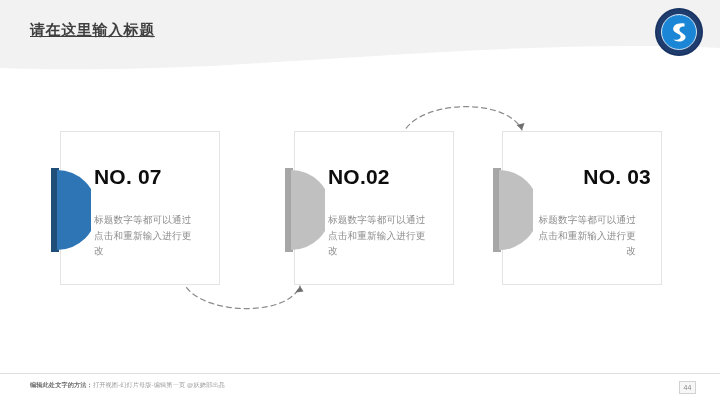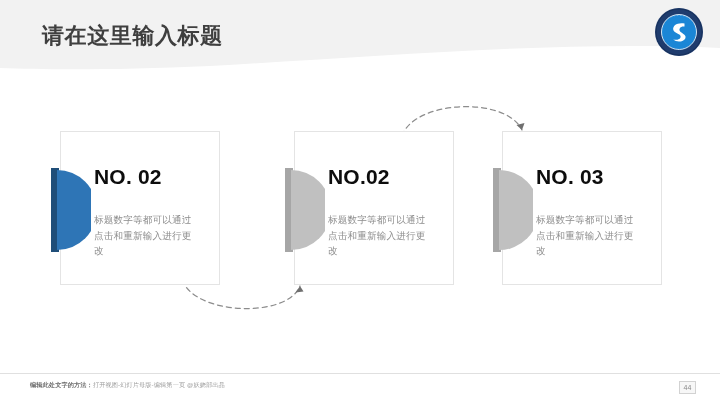--- a/index.html
+++ b/index.html
@@ -33,28 +33,29 @@
     width: 720px;
     height: 78px;
     z-index: 1;
   }
   .header-band svg {
     display: block;
   }
 
   .slide-title {
     position: absolute;
-    left: 42px;
+    left: 30px;
     top: 21px;
     z-index: 4;
-    font-size: 22px;
+    font-size: 15px;
     font-weight: bold;
     color: #3f3f3f;
     letter-spacing: 0.6px;
     white-space: nowrap;
+    text-decoration: underline;
   }
 
   .logo-badge {
     position: absolute;
     left: 654px;
     top: 7px;
     width: 50px;
     height: 50px;
     z-index: 5;
   }
@@ -65,21 +66,21 @@
     top: 131px;
     width: 160px;
     height: 154px;
     box-sizing: border-box;
     border: 1px solid #e4e4e4;
     background: #ffffff;
     z-index: 3;
   }
   .card.c1 { left: 60px; }
   .card.c2 { left: 294px; }
-  .card.c3 { left: 502px; }
+  .card.c3 { left: 502px; text-align: right; }
 
   .card-inner {
     position: absolute;
     left: 33px;
     top: 34px;
     right: 10px;
   }
 
   .card-title {
     font-size: 21px;
@@ -207,21 +208,21 @@
   </div>
 
   <div class="card c1">
     <div class="d-marker">
       <svg width="40" height="84" viewBox="0 0 40 84" xmlns="http://www.w3.org/2000/svg">
         <rect x="0" y="0" width="8" height="84" fill="#1f4e79"></rect>
         <path d="M6,2 A40,40 0 0 1 6,82 Z" fill="#2e75b6"></path>
       </svg>
     </div>
     <div class="card-inner">
-      <div class="card-title">NO. 02</div>
+      <div class="card-title">NO. 07</div>
       <div class="card-text">标题数字等都可以通过点击和重新输入进行更改</div>
     </div>
   </div>
 
   <div class="card c2">
     <div class="d-marker">
       <svg width="40" height="84" viewBox="0 0 40 84" xmlns="http://www.w3.org/2000/svg">
         <rect x="0" y="0" width="8" height="84" fill="#a6a6a6"></rect>
         <path d="M6,2 A40,40 0 0 1 6,82 Z" fill="#c0c0c0"></path>
       </svg>

